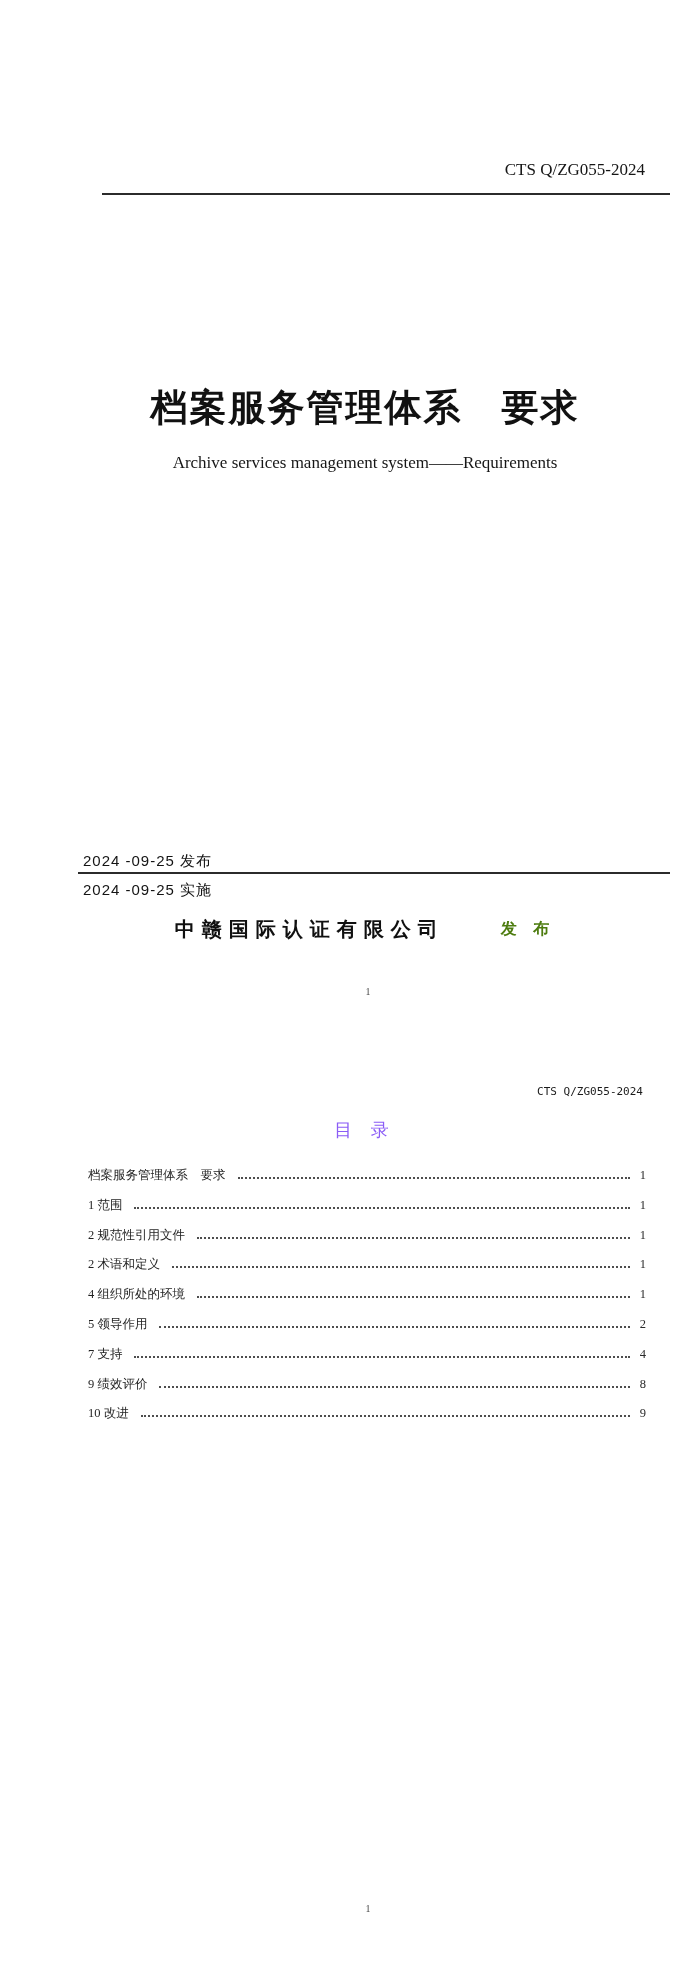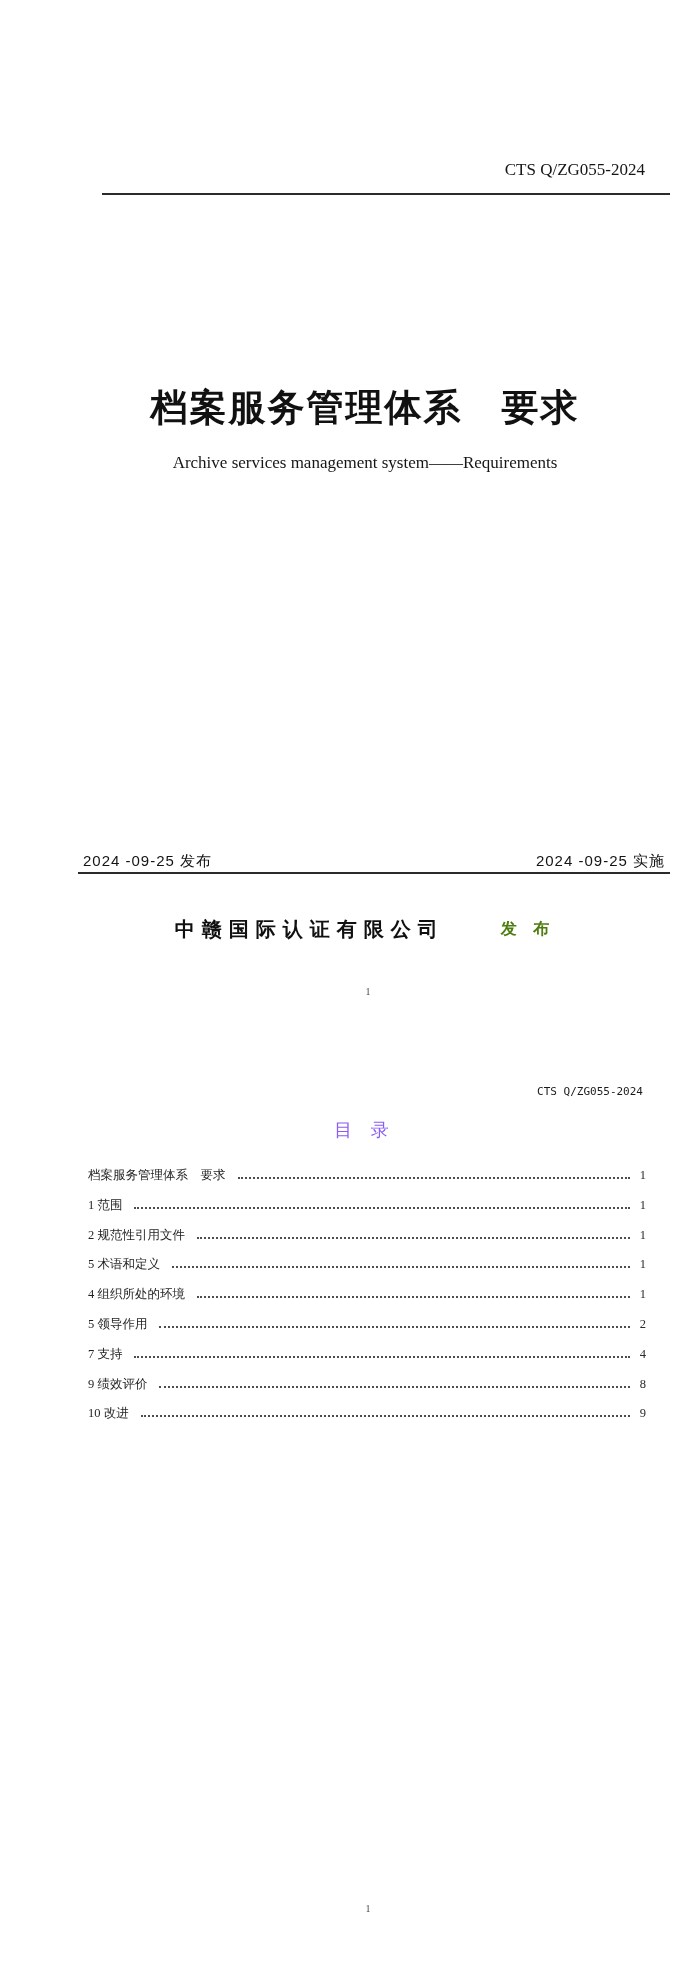--- a/index.html
+++ b/index.html
@@ -32,21 +32,21 @@
   .cover-subtitle {
     top: 438px; left: 0; width: 700px;
     text-align: center;
     font-family: "Liberation Serif", serif;
     font-size: 17px; color: #161616;
   }
   .dates-row {
     top: 832px; left: 63px; width: 592px;
     display: flex; justify-content: space-between; align-items: baseline;
     font-family: "Liberation Sans", sans-serif;
-    font-size: 15px; letter-spacing: 1px; color: #141414;
+    font-size: 15px; letter-spacing: 1px; color: #141414; flex-direction: column;
   }
   .rule-dates {
     top: 857px; left: 63px; width: 592px; height: 2px;
     background: #2b2b2b;
   }
   .publisher-row {
     top: 896px; left: 0; width: 700px;
     display: flex; justify-content: center; align-items: center;
     gap: 46px;
   }
@@ -142,21 +142,21 @@
       <span class="toc-page">1</span>
     </div>
 
     <div class="toc-row">
       <span class="toc-label">2 规范性引用文件</span>
       <span class="toc-dots"></span>
       <span class="toc-page">1</span>
     </div>
 
     <div class="toc-row">
-      <span class="toc-label">5 术语和定义</span>
+      <span class="toc-label">2 术语和定义</span>
       <span class="toc-dots"></span>
       <span class="toc-page">1</span>
     </div>
 
     <div class="toc-row">
       <span class="toc-label">4 组织所处的环境</span>
       <span class="toc-dots"></span>
       <span class="toc-page">1</span>
     </div>
 

